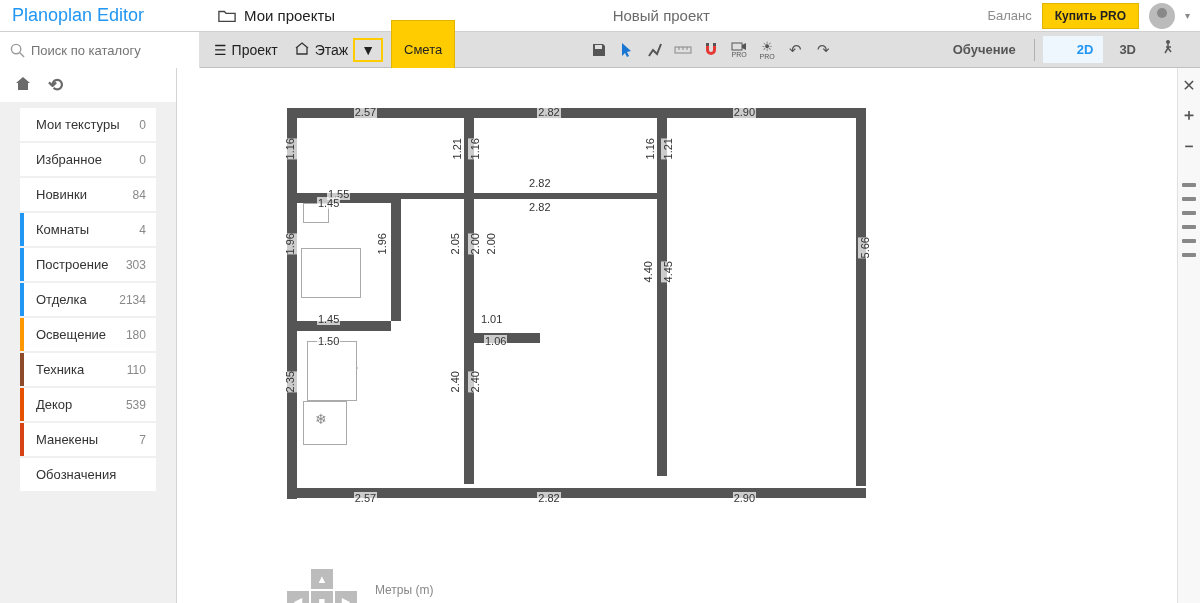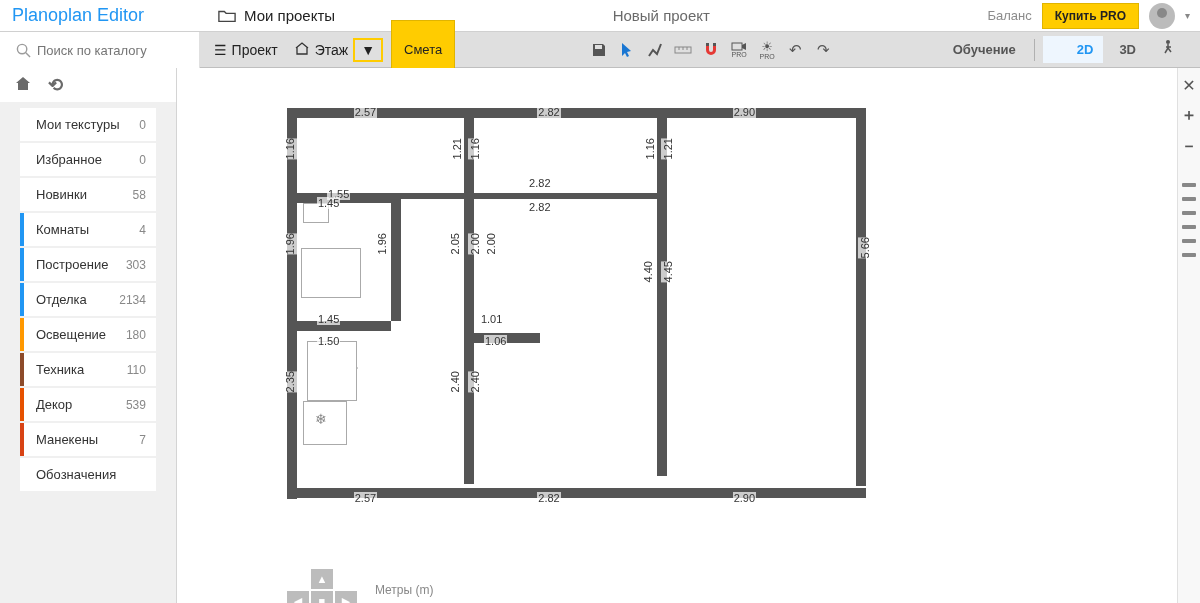--- a/index.html
+++ b/index.html
@@ -11,21 +11,21 @@
   .projects { display: flex; align-items: center; gap: 8px; padding-left: 18px; font-size: 15px; color: #222; cursor: pointer; }
   .center-title { flex: 1; text-align: center; font-size: 15px; color: #6a6a6a; }
   .balance { font-size: 13px; color: #8c8c8c; padding-right: 10px; }
   .pro-btn { background: #ffcc00; color: #222; border: 1px solid #e0b400; font-size: 12px; font-weight: bold; padding: 5px 12px; cursor: pointer; margin-right: 10px; }
   .avatar { width: 26px; height: 26px; border-radius: 50%; background: #bbb; margin-right: 10px; position: relative; }
   .avatar::after { content:""; position:absolute; top:5px; left:8px; width:10px; height:10px; border-radius:50%; background:#888; }
   .chev { font-size: 10px; color: #888; margin-right: 10px; }
 
   
   .secondrow { height: 36px; display: flex; align-items: stretch; }
-  .searchwrap { width: 200px; display: flex; align-items: center; padding: 0 16px; color: #9b9b9b; font-size: 13px; gap: 6px; border-right: 1px solid #e0e0e0; }
+  .searchwrap { width: 200px; display: flex; align-items: center; padding: 0 10px; color: #9b9b9b; font-size: 13px; gap: 6px; border-right: 1px solid #e0e0e0; }
   .searchwrap input { border: none; outline: none; font-size: 13px; color: #555; width: 150px; }
   .toolbar { flex: 1; display: flex; align-items: center; background: #dfdfdf; border-bottom: 1px solid #bfbfbf; padding: 0 6px; }
   .tb-btn { display: flex; align-items: center; gap: 5px; padding: 4px 8px; font-size: 14px; color: #222; cursor: pointer; }
   .tb-sep { width: 1px; height: 22px; background: #b0b0b0; margin: 0 2px; }
   .yellow-outline { border: 2px solid #ffcc00; padding: 2px 6px; }
   .yellow-fill { background: #ffcc00; border: 1px solid #e0b400; padding: 21px 12px; font-size: 13px; font-weight: 500; }
   .icon-only { width: 28px; height: 26px; display: flex; align-items: center; justify-content: center; color: #555; font-size: 15px; cursor: pointer; }
   .tb-right { margin-left: auto; display: flex; align-items: center; gap: 6px; padding-right: 10px; }
   .mode-btn { font-weight: bold; font-size: 13px; padding: 6px 10px; color: #555; cursor: pointer; }
   .mode-active { color: #2196f3; background: #eef6fe; padding-left: 34px; }
@@ -190,21 +190,21 @@
         <div class="cat ">
           <span>Мои текстуры</span>
           <span class="cnt">0</span>
         </div>
         <div class="cat ">
           <span>Избранное</span>
           <span class="cnt">0</span>
         </div>
         <div class="cat ">
           <span>Новинки</span>
-          <span class="cnt">58</span>
+          <span class="cnt">84</span>
         </div>
         <div class="cat b-blue">
           <span>Комнаты</span>
           <span class="cnt">4</span>
         </div>
         <div class="cat b-blue">
           <span>Построение</span>
           <span class="cnt">303</span>
         </div>
         <div class="cat b-blue">

